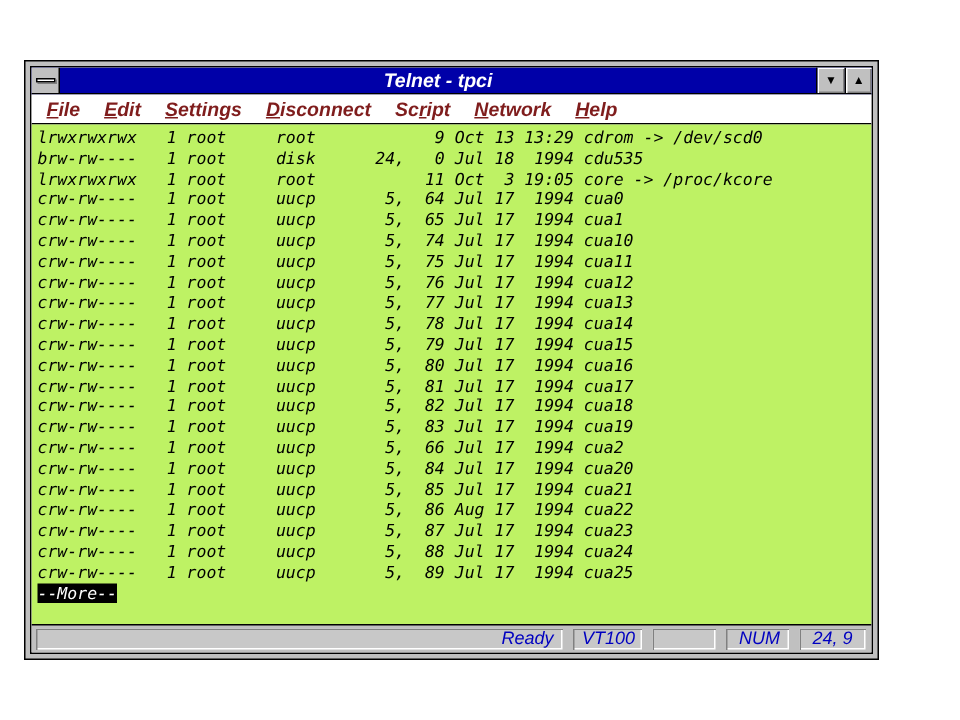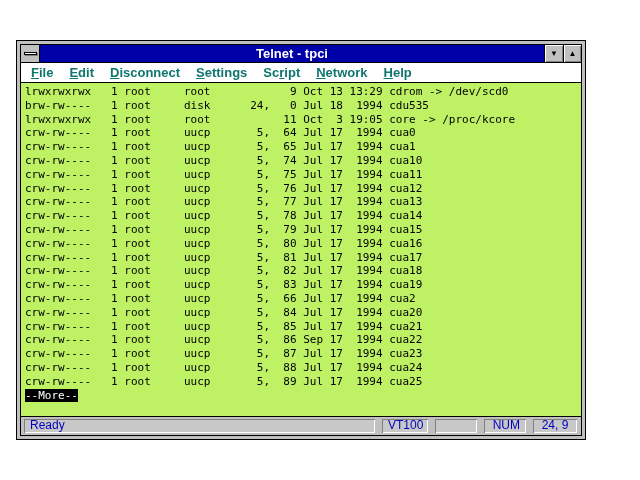--- a/index.html
+++ b/index.html
@@ -1,15 +1,15 @@
 <!DOCTYPE html>
 <html><head>
 <meta charset="utf-8">
 <style>
-  * { box-sizing: border-box; margin: 0; padding: 0; }
+  * { box-sizing: border-box; margin: 0; padding: 0; font-style: italic; }
   html, body { background: #ffffff; }
   body { font-family: "Liberation Sans", sans-serif; }
 
   .stage {
     position: relative;
     width: 640px;
     height: 480px;
     background: #ffffff;
     overflow: hidden;
   }
@@ -79,21 +79,21 @@
   .menubar {
     flex: 0 0 20px;
     height: 20px;
     background: #ffffff;
     border-bottom: 1px solid #000000;
     display: flex;
     align-items: center;
     padding-left: 2px;
     font-size: 13px;
     font-weight: bold;
-    color: #0f766e;
+    color: #7f1d1d;
   }
   .menu-item {
     padding: 0 8px;
     line-height: 19px;
     white-space: nowrap;
     cursor: default;
   }
   .menu-item u { text-decoration: underline; }
 
   
@@ -129,20 +129,21 @@
     color: #0000c0;
   }
   .status-panel {
     height: 14px;
     line-height: 13px;
     background: #c8c8c8;
     box-shadow: inset 1px 1px 0 #808080, inset -1px -1px 0 #ffffff;
     padding: 0 6px;
     white-space: nowrap;
     overflow: hidden;
+    text-align: right;
   }
   .status-message { flex: 1 1 auto; }
   .status-vt100   { flex: 0 0 46px; text-align: left; }
   .status-spare   { flex: 0 0 42px; }
   .status-num     { flex: 0 0 42px; text-align: right; }
   .status-pos     { flex: 0 0 44px; text-align: center; }
 </style>
 </head>
 <body>
 
@@ -161,22 +162,22 @@
           </div>
           <div class="title-btn">
             <span>▲</span>
           </div>
         </div>
       </div>
 
       <div class="menubar">
           <div class="menu-item"><u>F</u>ile</div>
           <div class="menu-item"><u>E</u>dit</div>
+          <div class="menu-item"><u>S</u>ettings</div>
           <div class="menu-item"><u>D</u>isconnect</div>
-          <div class="menu-item"><u>S</u>ettings</div>
           <div class="menu-item">Sc<u>r</u>ipt</div>
           <div class="menu-item"><u>N</u>etwork</div>
           <div class="menu-item"><u>H</u>elp</div>
         </div>
 
       <div class="terminal">
           <div class="term-line">lrwxrwxrwx   1 root     root            9 Oct 13 13:29 cdrom -&gt; /dev/scd0</div>
           <div class="term-line">brw-rw----   1 root     disk      24,   0 Jul 18  1994 cdu535</div>
           <div class="term-line">lrwxrwxrwx   1 root     root           11 Oct  3 19:05 core -&gt; /proc/kcore</div>
           <div class="term-line">crw-rw----   1 root     uucp       5,  64 Jul 17  1994 cua0</div>
@@ -187,21 +188,21 @@
           <div class="term-line">crw-rw----   1 root     uucp       5,  77 Jul 17  1994 cua13</div>
           <div class="term-line">crw-rw----   1 root     uucp       5,  78 Jul 17  1994 cua14</div>
           <div class="term-line">crw-rw----   1 root     uucp       5,  79 Jul 17  1994 cua15</div>
           <div class="term-line">crw-rw----   1 root     uucp       5,  80 Jul 17  1994 cua16</div>
           <div class="term-line">crw-rw----   1 root     uucp       5,  81 Jul 17  1994 cua17</div>
           <div class="term-line">crw-rw----   1 root     uucp       5,  82 Jul 17  1994 cua18</div>
           <div class="term-line">crw-rw----   1 root     uucp       5,  83 Jul 17  1994 cua19</div>
           <div class="term-line">crw-rw----   1 root     uucp       5,  66 Jul 17  1994 cua2</div>
           <div class="term-line">crw-rw----   1 root     uucp       5,  84 Jul 17  1994 cua20</div>
           <div class="term-line">crw-rw----   1 root     uucp       5,  85 Jul 17  1994 cua21</div>
-          <div class="term-line">crw-rw----   1 root     uucp       5,  86 Sep 17  1994 cua22</div>
+          <div class="term-line">crw-rw----   1 root     uucp       5,  86 Aug 17  1994 cua22</div>
           <div class="term-line">crw-rw----   1 root     uucp       5,  87 Jul 17  1994 cua23</div>
           <div class="term-line">crw-rw----   1 root     uucp       5,  88 Jul 17  1994 cua24</div>
           <div class="term-line">crw-rw----   1 root     uucp       5,  89 Jul 17  1994 cua25</div>
           <div class="term-line"><span class="more-prompt">--More--</span></div>
         </div>
 
       <div class="statusbar">
         <div class="status-panel status-message">Ready</div>
         <div class="status-panel status-vt100">VT100</div>
         <div class="status-panel status-spare"></div>

